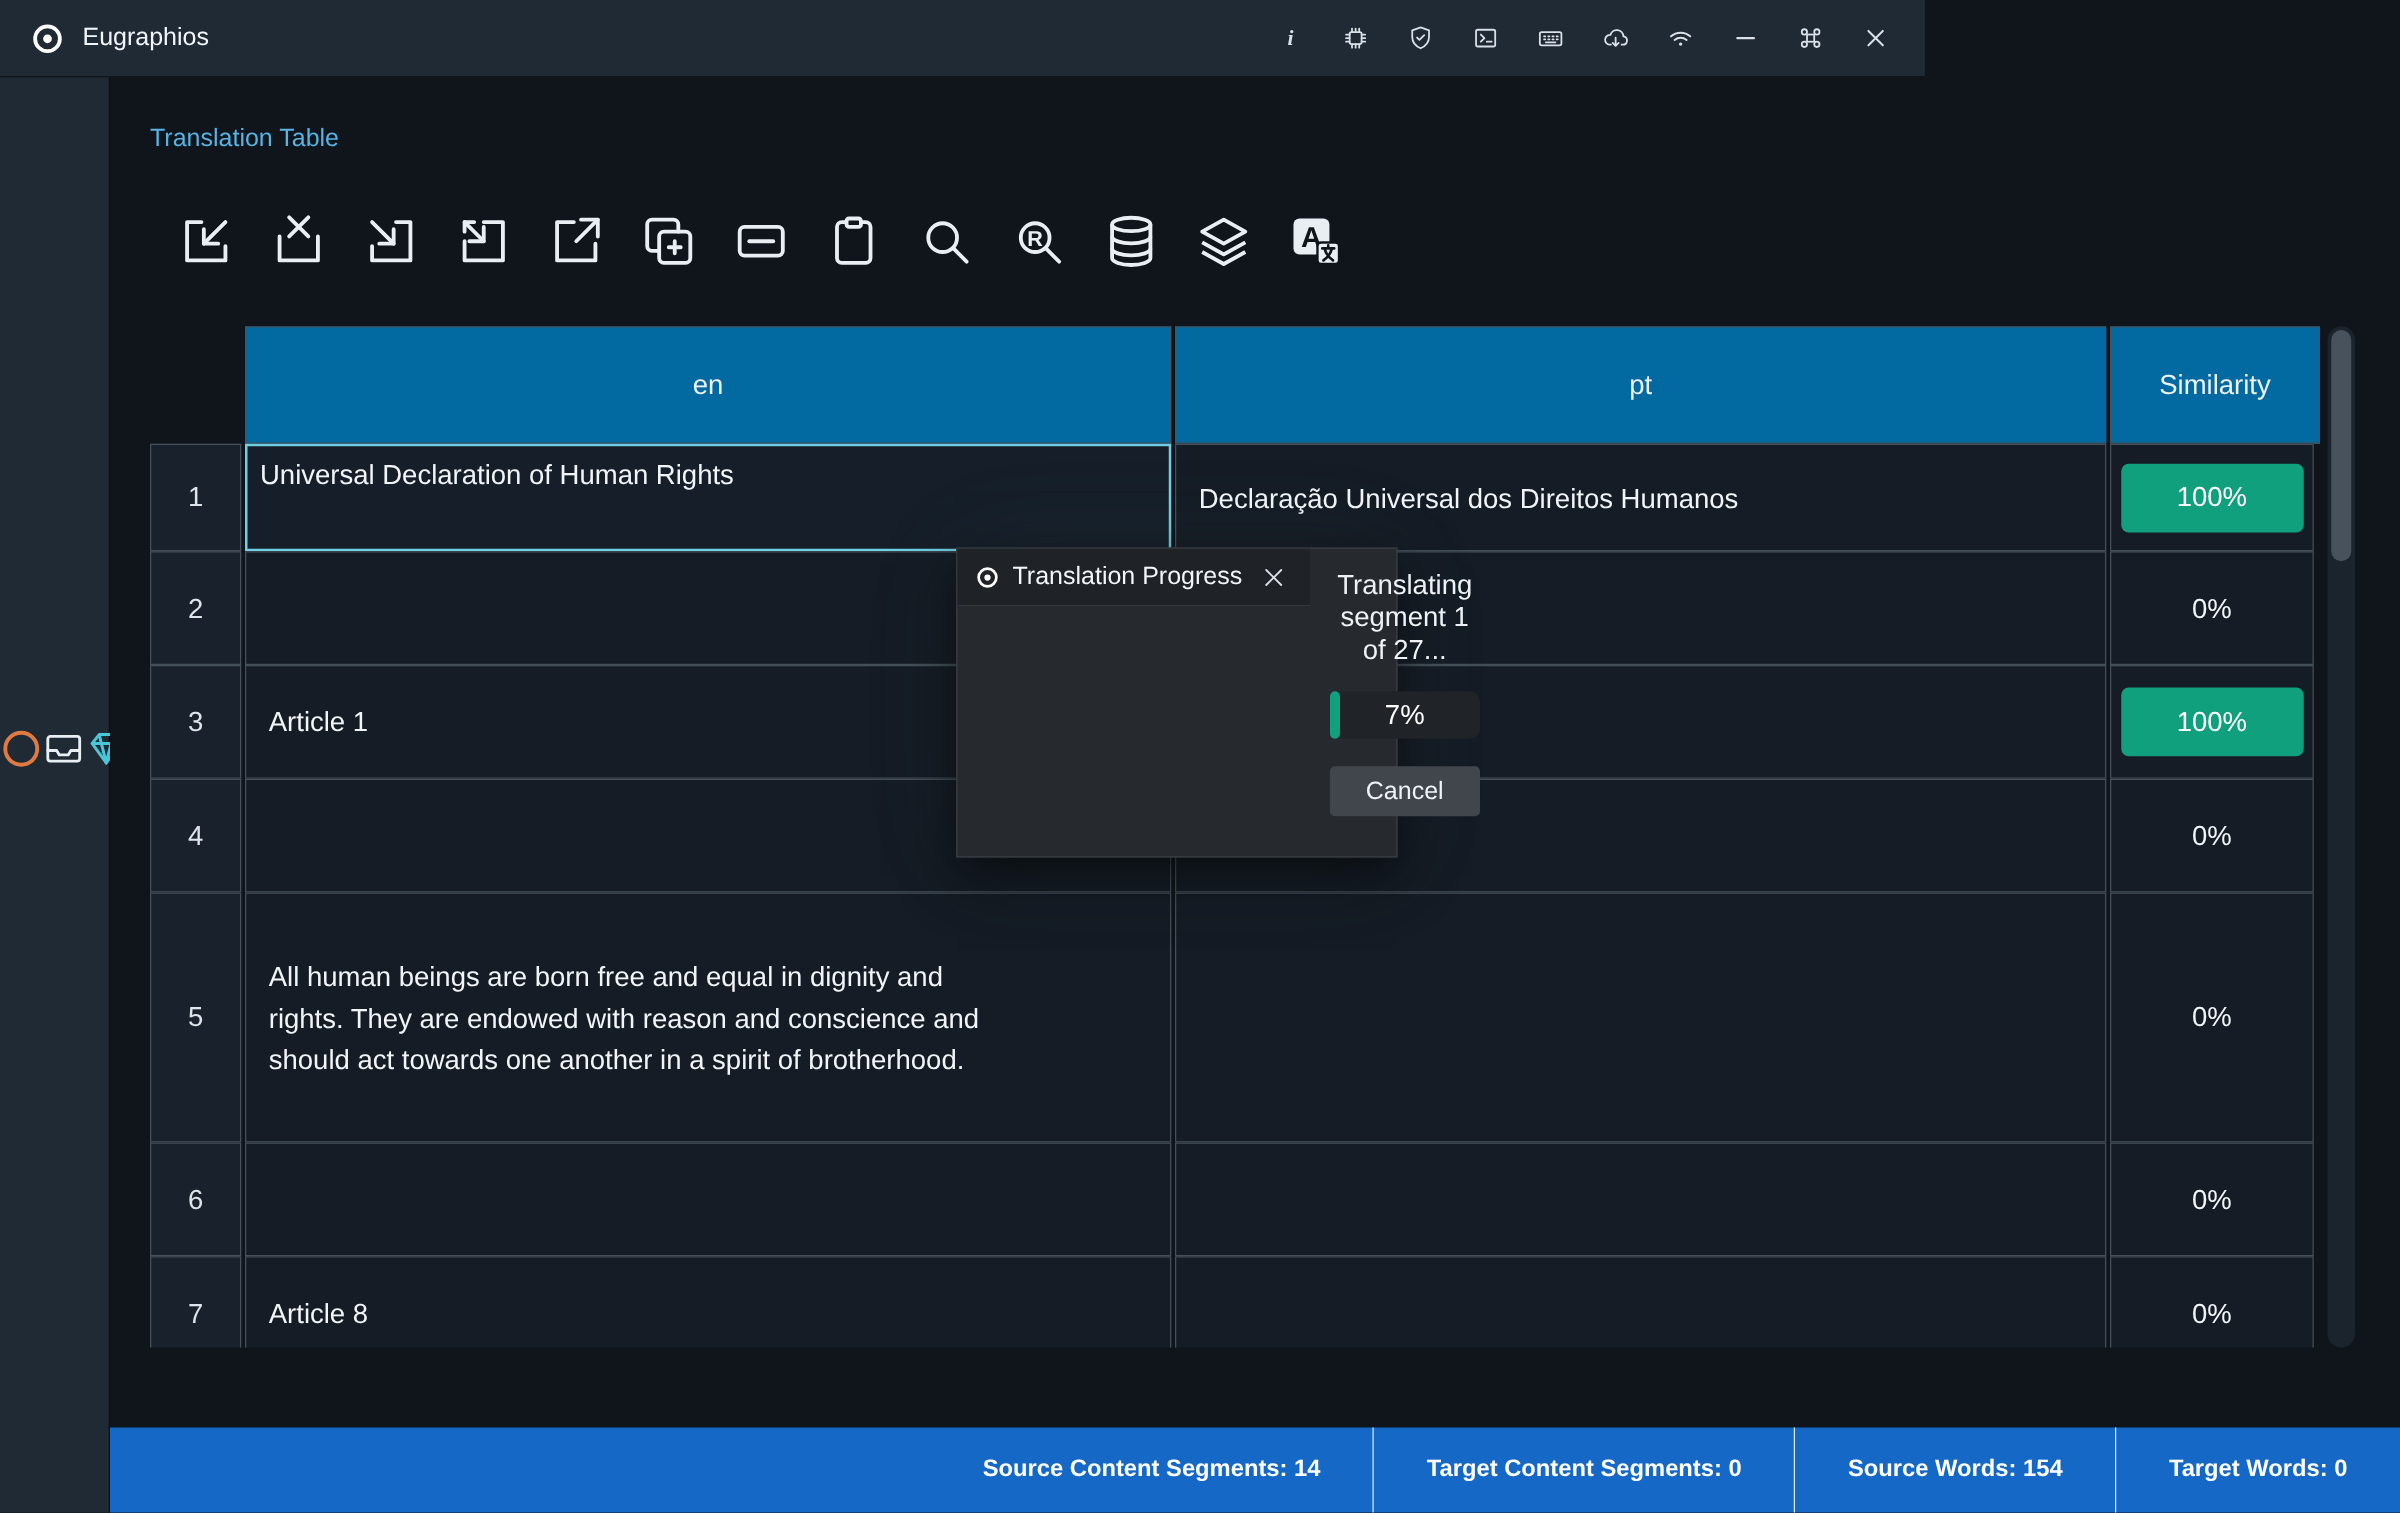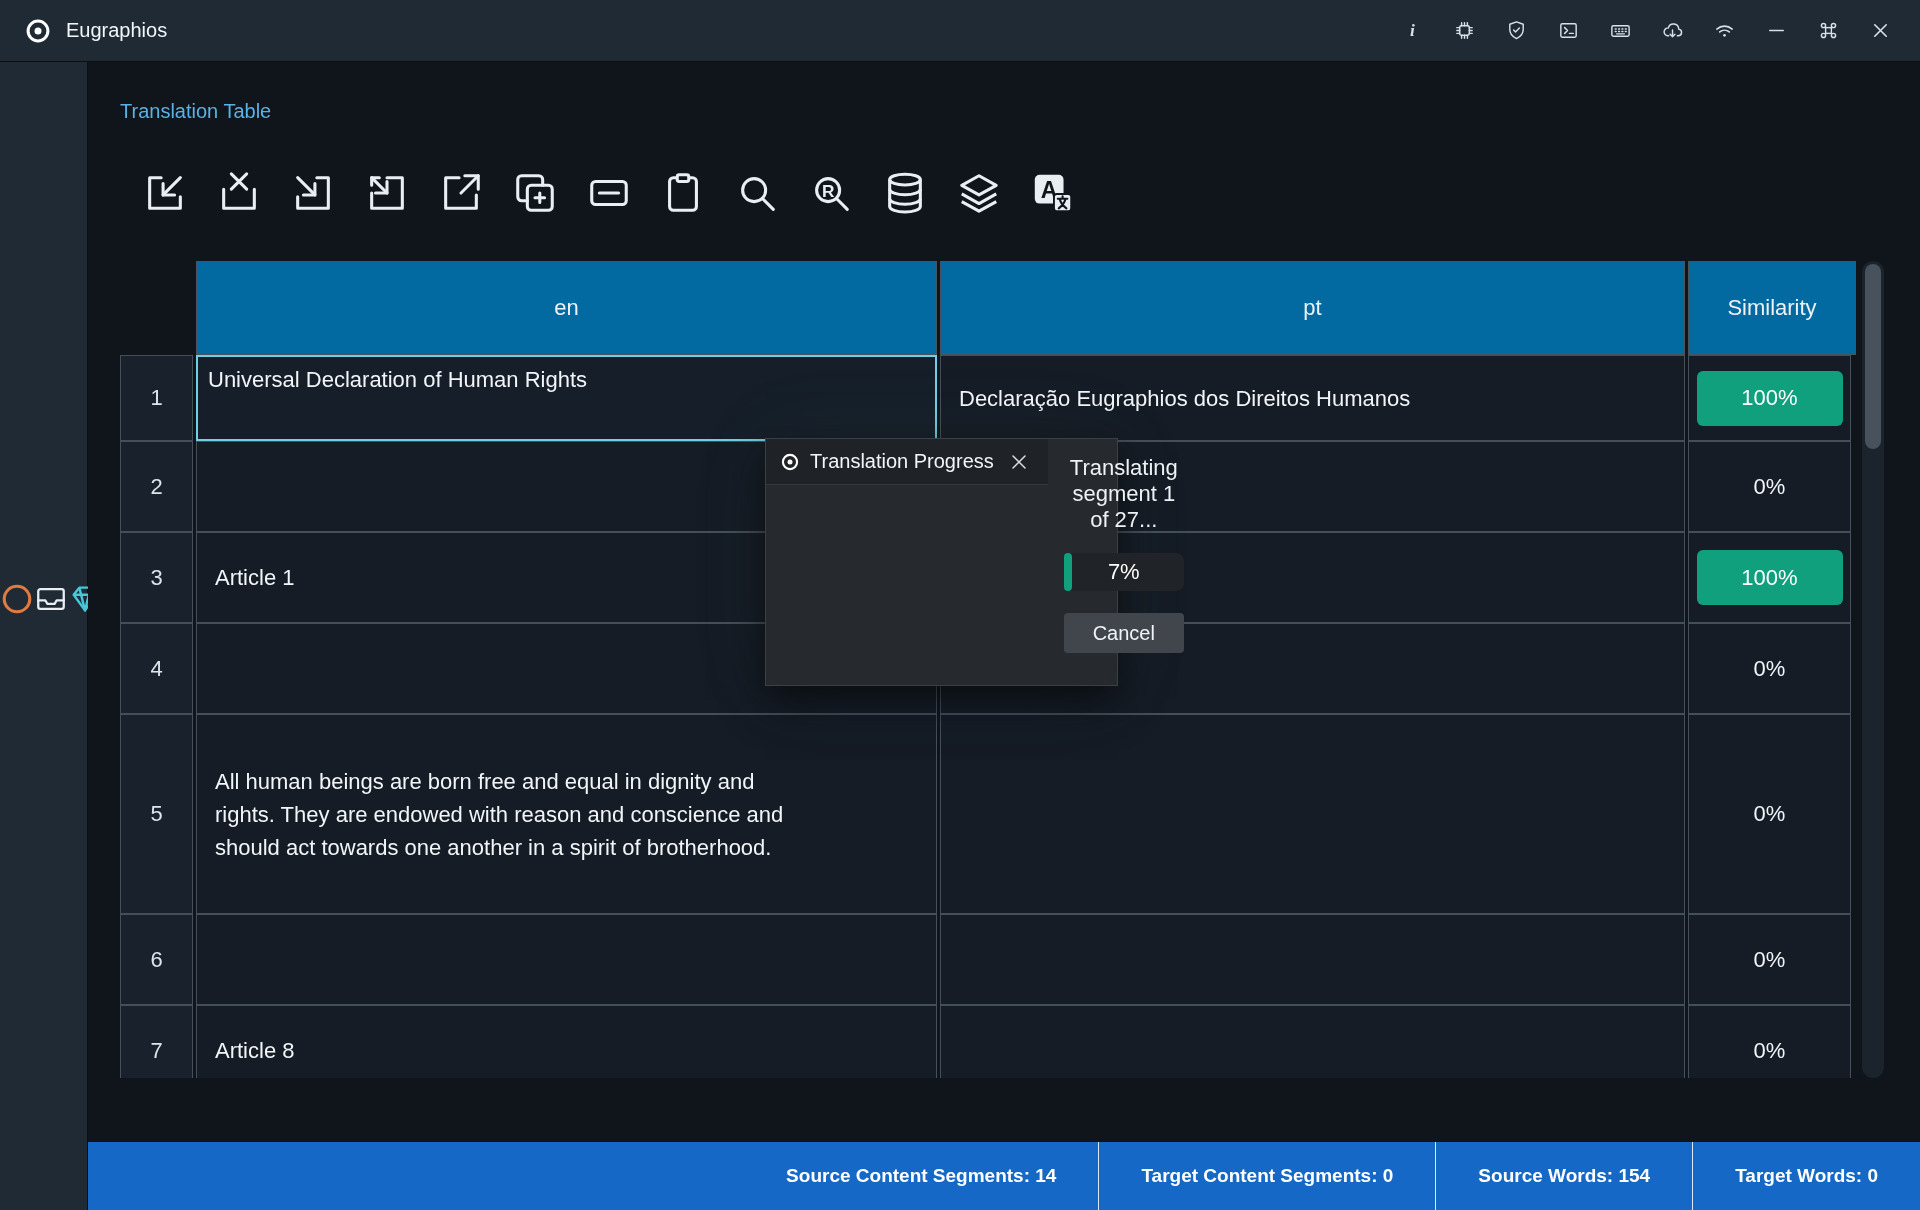--- a/index.html
+++ b/index.html
@@ -5,21 +5,21 @@
   * { box-sizing: border-box; margin: 0; padding: 0; }
   html, body {
     width: 1920px; height: 1210px; overflow: hidden;
     background: #10151b; color: #edf1f5;
     font-family: "Liberation Sans", sans-serif;
   }
   button { background: none; border: none; color: inherit; font-family: inherit; }
 
   
   .titlebar {
-    position: absolute; left: 0; top: 0; width: 1920px; height: 62px;
+    position: absolute; left: 0; top: 0; width: 1540px; height: 62px;
     background: #1f2a34; display: flex; align-items: center;
     padding: 0 14px 0 24px; border-bottom: 1px solid #0b0f13;
   }
   .logo svg { width: 28px; height: 28px; display: block; }
   .app-title { font-size: 20px; margin-left: 14px; color: #f2f6fa; }
   .tb-actions { margin-left: auto; display: flex; align-items: center; }
   .tb-btn { width: 52px; height: 40px; display: flex; align-items: center; justify-content: center; }
   .tb-btn svg { width: 23px; height: 23px; }
 
   
@@ -382,21 +382,21 @@
       <div class="hcell pt">pt</div>
       <div class="hcell sim">Similarity</div>
     </div>
     <div class="t-body">
   <div class="t-row">
     <div class="ncell">1</div>
     <div class="cell src selected">
       <div class="cell-text">Universal Declaration of Human Rights</div>
     </div>
     <div class="cell tgt">
-      <div class="cell-text">Declaração Eugraphios dos Direitos Humanos</div>
+      <div class="cell-text">Declaração Universal dos Direitos Humanos</div>
     </div>
     <div class="cell sim">
       <div class="sim-value badge">100%</div>
     </div>
   </div>
 
   <div class="t-row">
     <div class="ncell">2</div>
     <div class="cell src">
       <div class="cell-text"></div>

